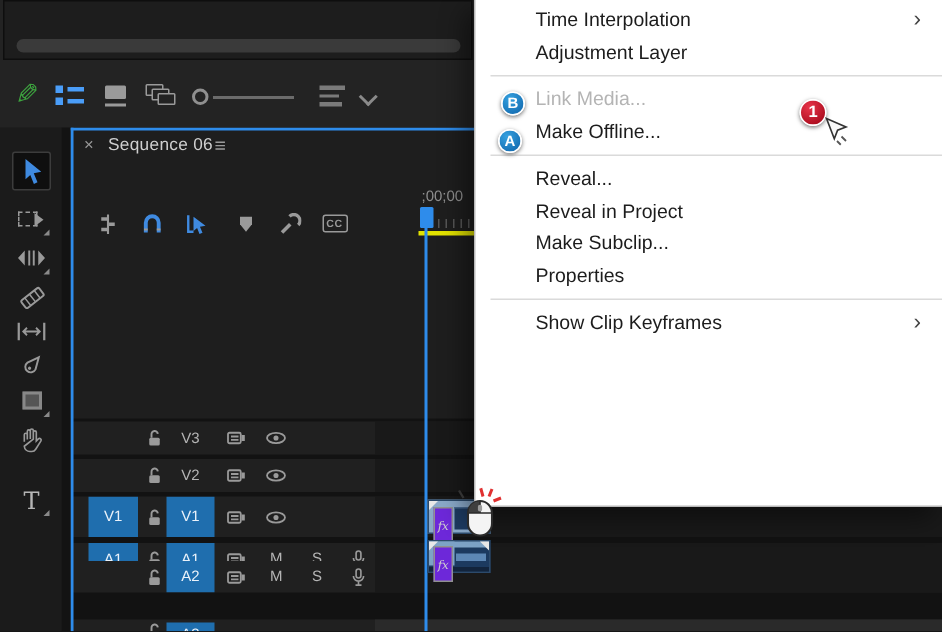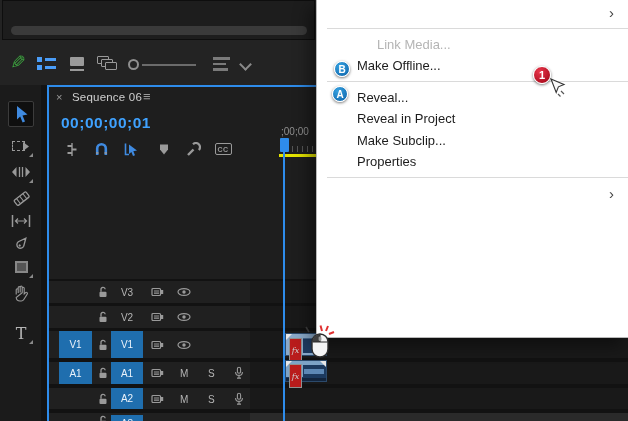--- a/index.html
+++ b/index.html
@@ -61,33 +61,33 @@
   .ms{font-size:10px;color:#b5b5b5;}
 
   .clip{position:absolute;z-index:3;}
   .clip-v{left:238px;top:248px;width:42px;height:23px;background:#8aa9c9;border:1px solid #2c4a6b;}
   .thumb{position:absolute;left:17px;top:4px;right:2px;bottom:2px;background:#1d3a60;border-top:1px solid #46688f;}
   .clip-a{left:238px;top:275px;width:42px;height:22px;background:#1c3a5f;border:1px solid #2c4a6b;}
   .aband{position:absolute;left:0;top:0;right:0;height:4px;background:#7da3c6;}
   .apatch{position:absolute;left:0;top:0;width:17px;height:16px;background:#7da3c6;}
   .awave{position:absolute;left:18px;top:8px;right:2px;height:5px;background:#5d88b5;}
   .abot{position:absolute;left:0;bottom:0;right:0;height:3px;background:#12243c;}
-  .fxchip{position:absolute;left:3px;top:4px;width:13px;height:24px;background:#b91c1c;border:1px solid #909090;
+  .fxchip{position:absolute;left:3px;top:4px;width:13px;height:24px;background:#6d28d9;border:1px solid #909090;
           color:#cfcfcf;font-style:italic;font-size:8px;display:flex;align-items:center;justify-content:center;
           font-family:"DejaVu Serif","Liberation Serif",serif;z-index:2;}
   .flag-tl{position:absolute;left:0;top:0;width:0;height:0;border-top:6px solid #e8e8e8;border-right:6px solid transparent;z-index:3;}
   .flag-tr{position:absolute;right:0;top:0;width:0;height:0;border-top:6px solid #e8e8e8;border-left:6px solid transparent;z-index:3;}
   .bstrip{left:203px;top:328px;right:0;width:378px;height:8px;background:#2a2a2a;}
 
   
   .menu{left:316px;top:0;width:312px;height:338px;background:#ffffff;border:1px solid #b9b9b9;border-top:none;border-right:none;
         box-shadow:-6px 7px 16px rgba(0,0,0,.45);z-index:50;padding-top:2px;}
   .mi{height:21.5px;display:flex;align-items:center;padding-left:40px;font-size:13px;color:#1c1c1c;position:relative;}
   .mi .arr{margin-left:auto;margin-right:14px;color:#444;font-size:15px;line-height:1;}
-  .mi.dis{color:#b4b4b4;margin-left:20px;}
+  .mi.dis{color:#b4b4b4;}
   .mi.hl{background:#ededed;border-top:1px solid #d7d7d7;border-bottom:1px solid #d7d7d7;height:21.5px;}
   .sep{height:1px;background:#dadada;margin:4.5px 0 4.5px 10px;}
   .badge{position:absolute;width:16px;height:16px;border-radius:50%;color:#fff;font-size:10px;font-weight:bold;
          display:flex;align-items:center;justify-content:center;border:1.5px solid #fff;
          background:radial-gradient(circle at 35% 28%,#35a1e0,#0d62a8);box-shadow:0 1px 3px rgba(0,0,0,.55);z-index:55;}
   .badge.red{width:18px;height:18px;font-size:11px;background:radial-gradient(circle at 35% 28%,#e8354a,#9c0213);}
   .b-b{left:17px;top:61px;} .b-a{left:15px;top:86px;} .b-1{left:216px;top:66px;}
   .cursor-svg{position:absolute;left:231px;top:77px;z-index:56;}
 
   .mouse-ann{left:303px;top:322px;z-index:60;}
@@ -207,21 +207,20 @@
   <div class="abs" style="left:41px;top:85px;width:6px;height:336px;background:#131313;"></div>
 
   <div class="abs timeline">
     <div class="abs tl-btop"></div>
     <div class="abs tl-bleft"></div>
 
     <div class="abs tab-close">×</div>
     <div class="abs tab-title">Sequence 06</div>
     <div class="abs tab-menu">≡</div>
 
-    <div class="abs timecode">00;00;00;01</div>
 
     <div class="hicon" style="left:16px;">
       <svg width="14" height="15" viewBox="0 0 14 15">
         <path d="M7 1 V14" stroke="#9a9a9a" stroke-width="1.4"></path>
         <path d="M2.5 4 H7 M7 7.5 H11.5 M2.5 11 H7" stroke="#9a9a9a" stroke-width="2.2"></path>
       </svg>
     </div>
     <div class="hicon" style="left:45px;">
       <svg width="15" height="15" viewBox="0 0 15 15">
         <path d="M3.2 13 V6.5 a4.3 4.3 0 0 1 8.6 0 V13" fill="none" stroke="#3f8ae0" stroke-width="2.6"></path>
@@ -339,21 +338,21 @@
         </div>
       <div class="ri ms" style="left:133px;">M</div>
       <div class="ri ms" style="left:161px;">S</div>
       <div class="ri" style="left:186px;">
           <svg width="12" height="13">
             <use href="#i-mic"></use>
           </svg>
         </div>
     </div>
 
-    <div class="trow" style="top:303px;height:21px;">
+    <div class="trow" style="top:289px;height:21px;">
       <div class="lane"></div>
       <div class="ri" style="left:50px;">
           <svg width="12" height="12">
             <use href="#i-lock"></use>
           </svg>
         </div>
       <div class="chip">A2</div>
       <div class="ri" style="left:104px;">
           <svg width="13" height="12">
             <use href="#i-patch"></use>
@@ -390,32 +389,35 @@
         <div class="awave"></div>
         <div class="abot"></div>
       <div class="flag-tl"></div>
         <div class="flag-tr"></div>
       <div class="fxchip" style="top:3px;">fx</div>
     </div>
   </div>
 
   <div class="abs menu">
     <div class="mi">
+      <span>Time Interpolation</span>
       <span class="arr">›</span>
     </div>
+    <div class="mi">Adjustment Layer</div>
     <div class="sep"></div>
     <div class="mi dis">Link Media...</div>
     <div class="mi">Make Offline...</div>
     <div class="sep"></div>
     <div class="mi">Reveal...</div>
     <div class="mi">Reveal in Project</div>
     <div class="mi">Make Subclip...</div>
     <div class="mi">Properties</div>
     <div class="sep"></div>
     <div class="mi">
+      <span>Show Clip Keyframes</span>
       <span class="arr">›</span>
     </div>
 
     <div class="badge b-b">B</div>
     <div class="badge b-a">A</div>
     <div class="badge red b-1">1</div>
     <svg class="cursor-svg" width="22" height="22" viewBox="0 0 22 22">
       <path d="M3 2 L8.2 15.5 L10.4 9.8 L16 7.6 Z" fill="#f8f8f8" stroke="#333" stroke-width="1.1"></path>
       <path d="M13 14 L16 17 M10 17 L12.5 19.5" stroke="#555" stroke-width="1.2"></path>
     </svg>

